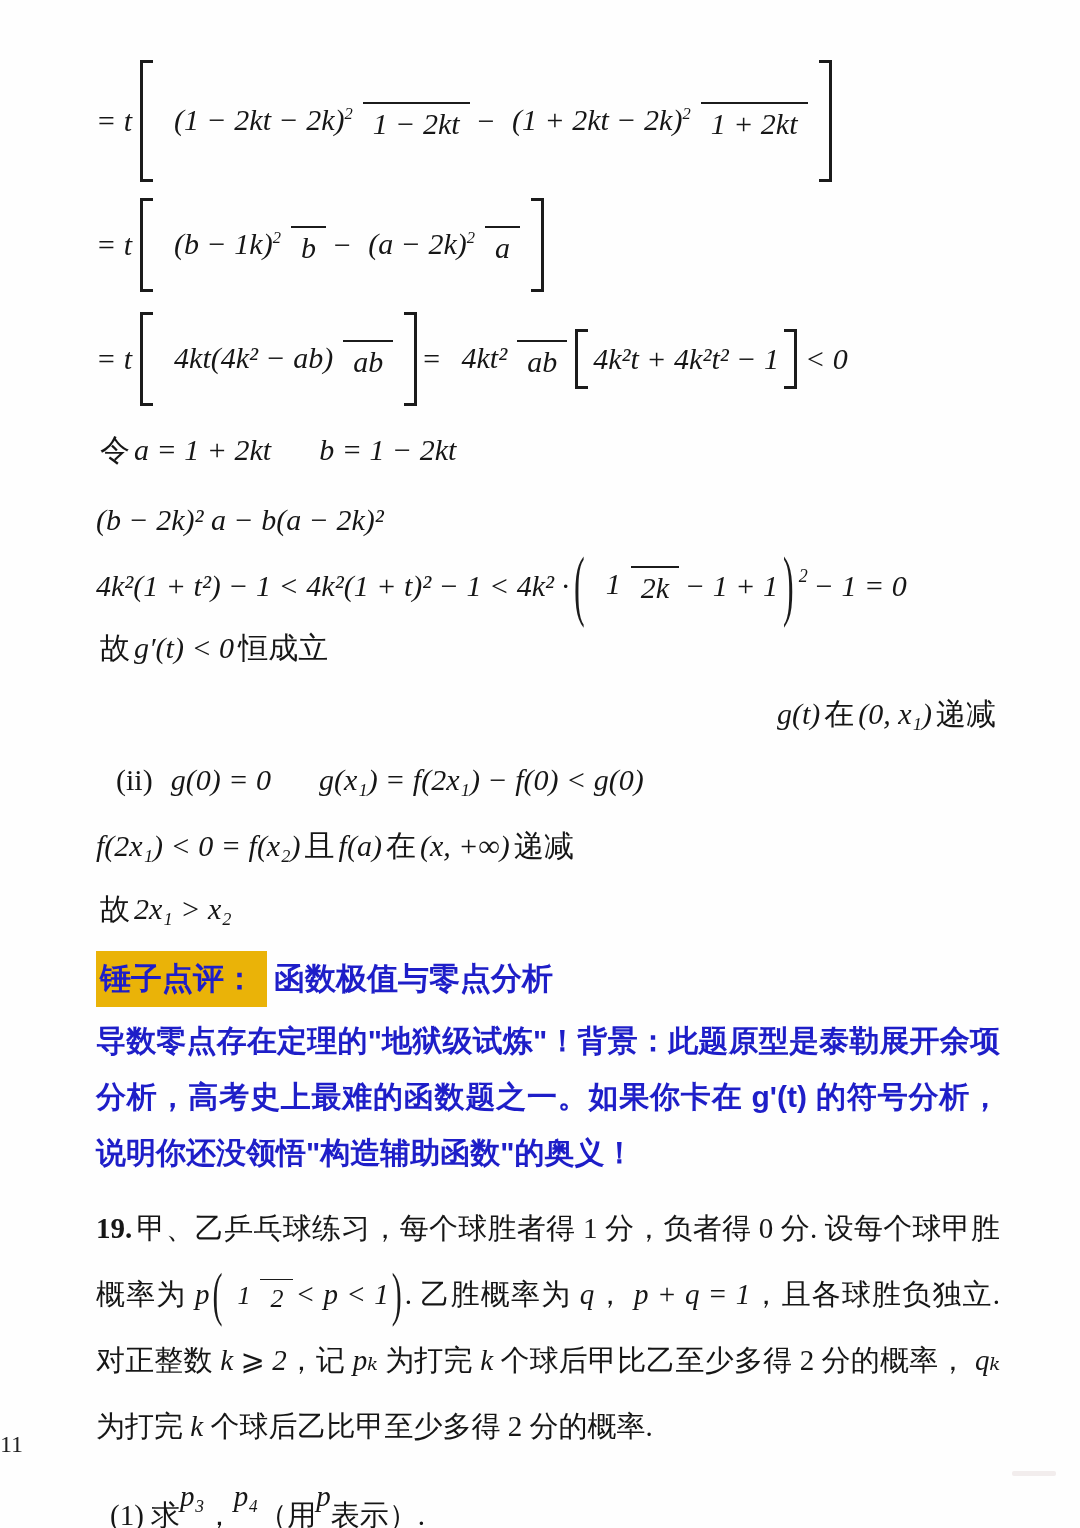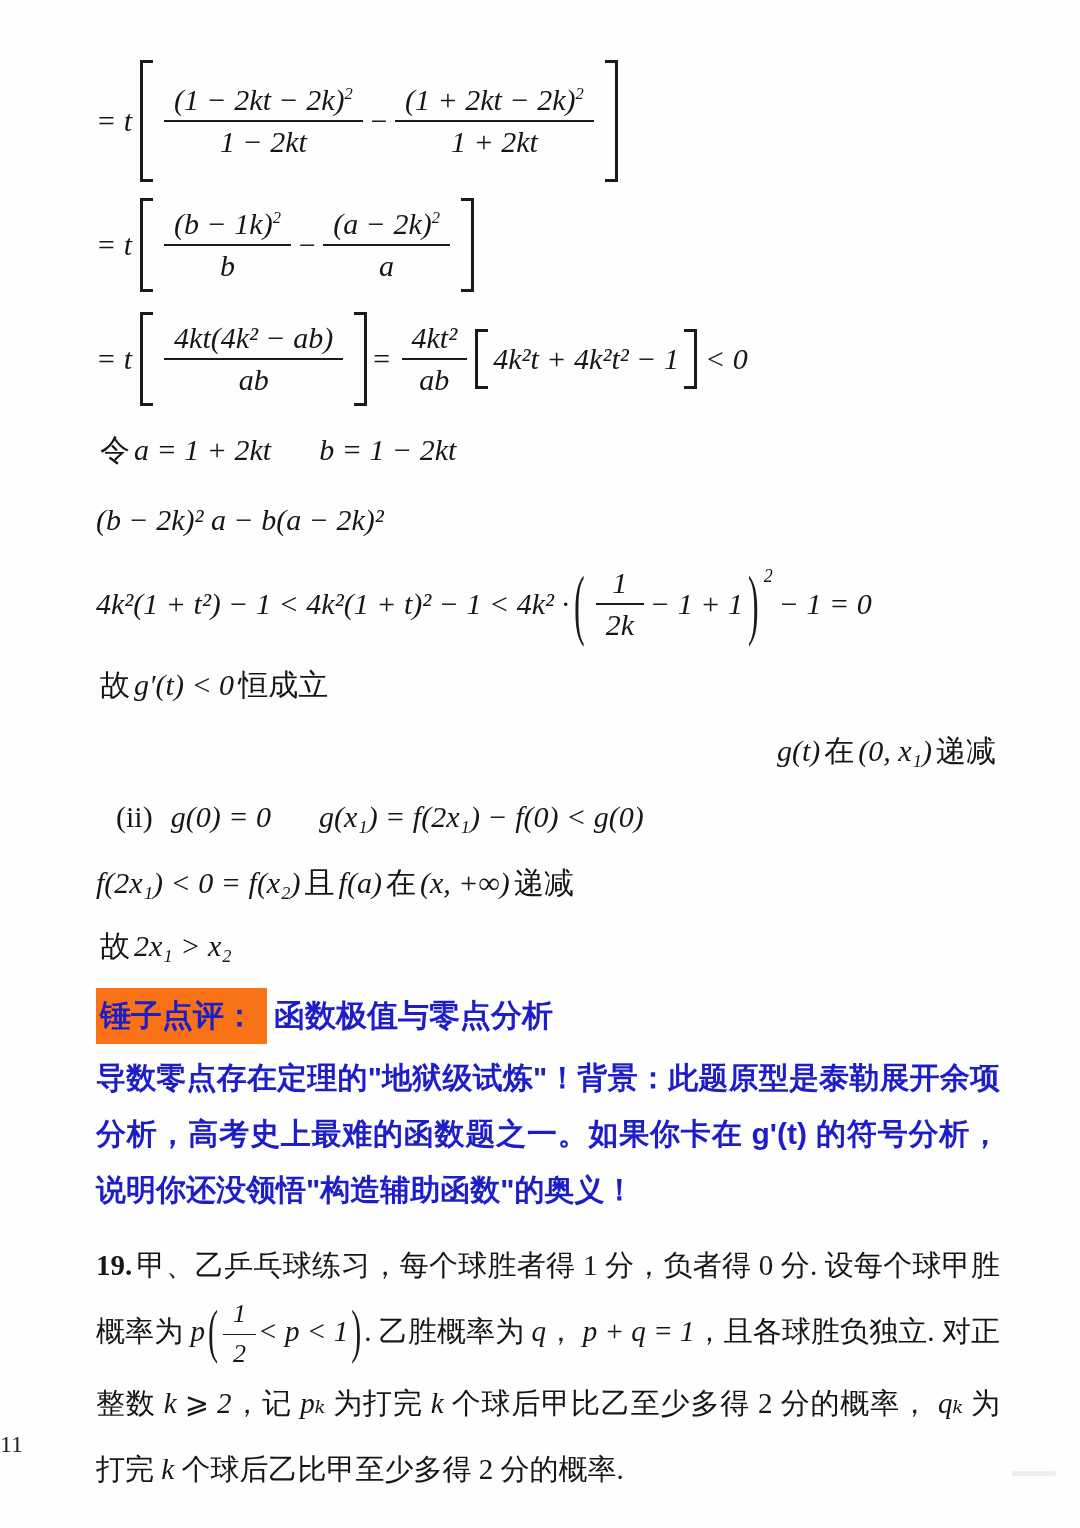--- a/index.html
+++ b/index.html
@@ -11,21 +11,21 @@
     padding:60px 80px 0 96px;
     overflow:hidden;
     color:#161616;
   }
   
   .m{font-family:"Liberation Serif","DejaVu Serif","DejaVu Sans",serif;font-style:italic;}
   .cn{font-family:"Liberation Serif","DejaVu Serif",serif;font-style:normal;margin-top:40px;}
   .mline{display:flex;align-items:center;font-size:30px;}
   .mline .cn{margin:0 4px;}
   
-  .frac{display:inline-flex;flex-direction:column;align-items:center;margin:0 6px;vertical-align:middle;}
+  .frac{display:inline-flex;align-items:center;margin:0 6px;vertical-align:middle;}
   .frac .num{padding:0 10px 3px;white-space:nowrap;}
   .frac .den{border-top:2px solid #1b1b1b;align-self:stretch;text-align:center;padding:3px 10px 0;white-space:nowrap;}
   
   .sqb{width:10px;border:3px solid #1b1b1b;flex:0 0 auto;}
   .sqb.l{border-right:none;margin:0 5px 0 8px;}
   .sqb.r{border-left:none;margin:0 0 0 5px;}
   .h1{height:116px;}
   .h2{height:88px;}
   .h3{height:54px;}
   sup.s2{font-size:0.55em;font-style:italic;vertical-align:super;line-height:0;}
@@ -169,21 +169,21 @@
     <span class="m">(x, +∞)</span>
     <span class="cn">递减</span>
   </div>
 
   <div class="mline r11">
     <span class="cn">故</span>
     <span class="m">2x₁ &gt; x₂</span>
   </div>
 
   <div class="cmt cmt-head" style="color:#1e1ec8;">
-    <span class="hl" style="background:#f97316;">锤子点评：</span><span class="cmt-title">函数极值与零点分析</span>
+    <span class="hl" style="background:#eab308;">锤子点评：</span><span class="cmt-title">函数极值与零点分析</span>
   </div>
   <div class="cmt cmt-body" style="color:#1e1ec8;">导数零点存在定理的"地狱级试炼"！背景：此题原型是泰勒展开余项分析，高考史上最难的函数题之一。如果你卡在 g'(t) 的符号分析，说明你还没领悟"构造辅助函数"的奥义！</div>
 
   <div class="prob">
     <span class="num19 cn">19.</span><span class="cn">甲、乙乒乓球练习，每个球胜者得 1 分，负者得 0 分. 设每个球甲胜概率为 </span><span class="m">p</span><span class="bigp2">(</span><span class="frac m" style="vertical-align:middle;">
         <span class="num">1</span>
         <span class="den">2</span>
       </span><span class="m">&lt; p &lt; 1</span><span class="bigp2">)</span><span class="cn">. 乙胜概率为 </span><span class="m">q</span><span class="cn">， </span><span class="m">p + q = 1</span><span class="cn">，且各球胜负独立. 对正整数 </span><span class="m">k ⩾ 2</span><span class="cn">，记 </span><span class="m">pₖ</span><span class="cn"> 为打完 </span><span class="m">k</span><span class="cn"> 个球后甲比乙至少多得 2 分的概率， </span><span class="m">qₖ</span><span class="cn"> 为打完 </span><span class="m">k</span><span class="cn"> 个球后乙比甲至少多得 2 分的概率.</span>
   </div>
 

